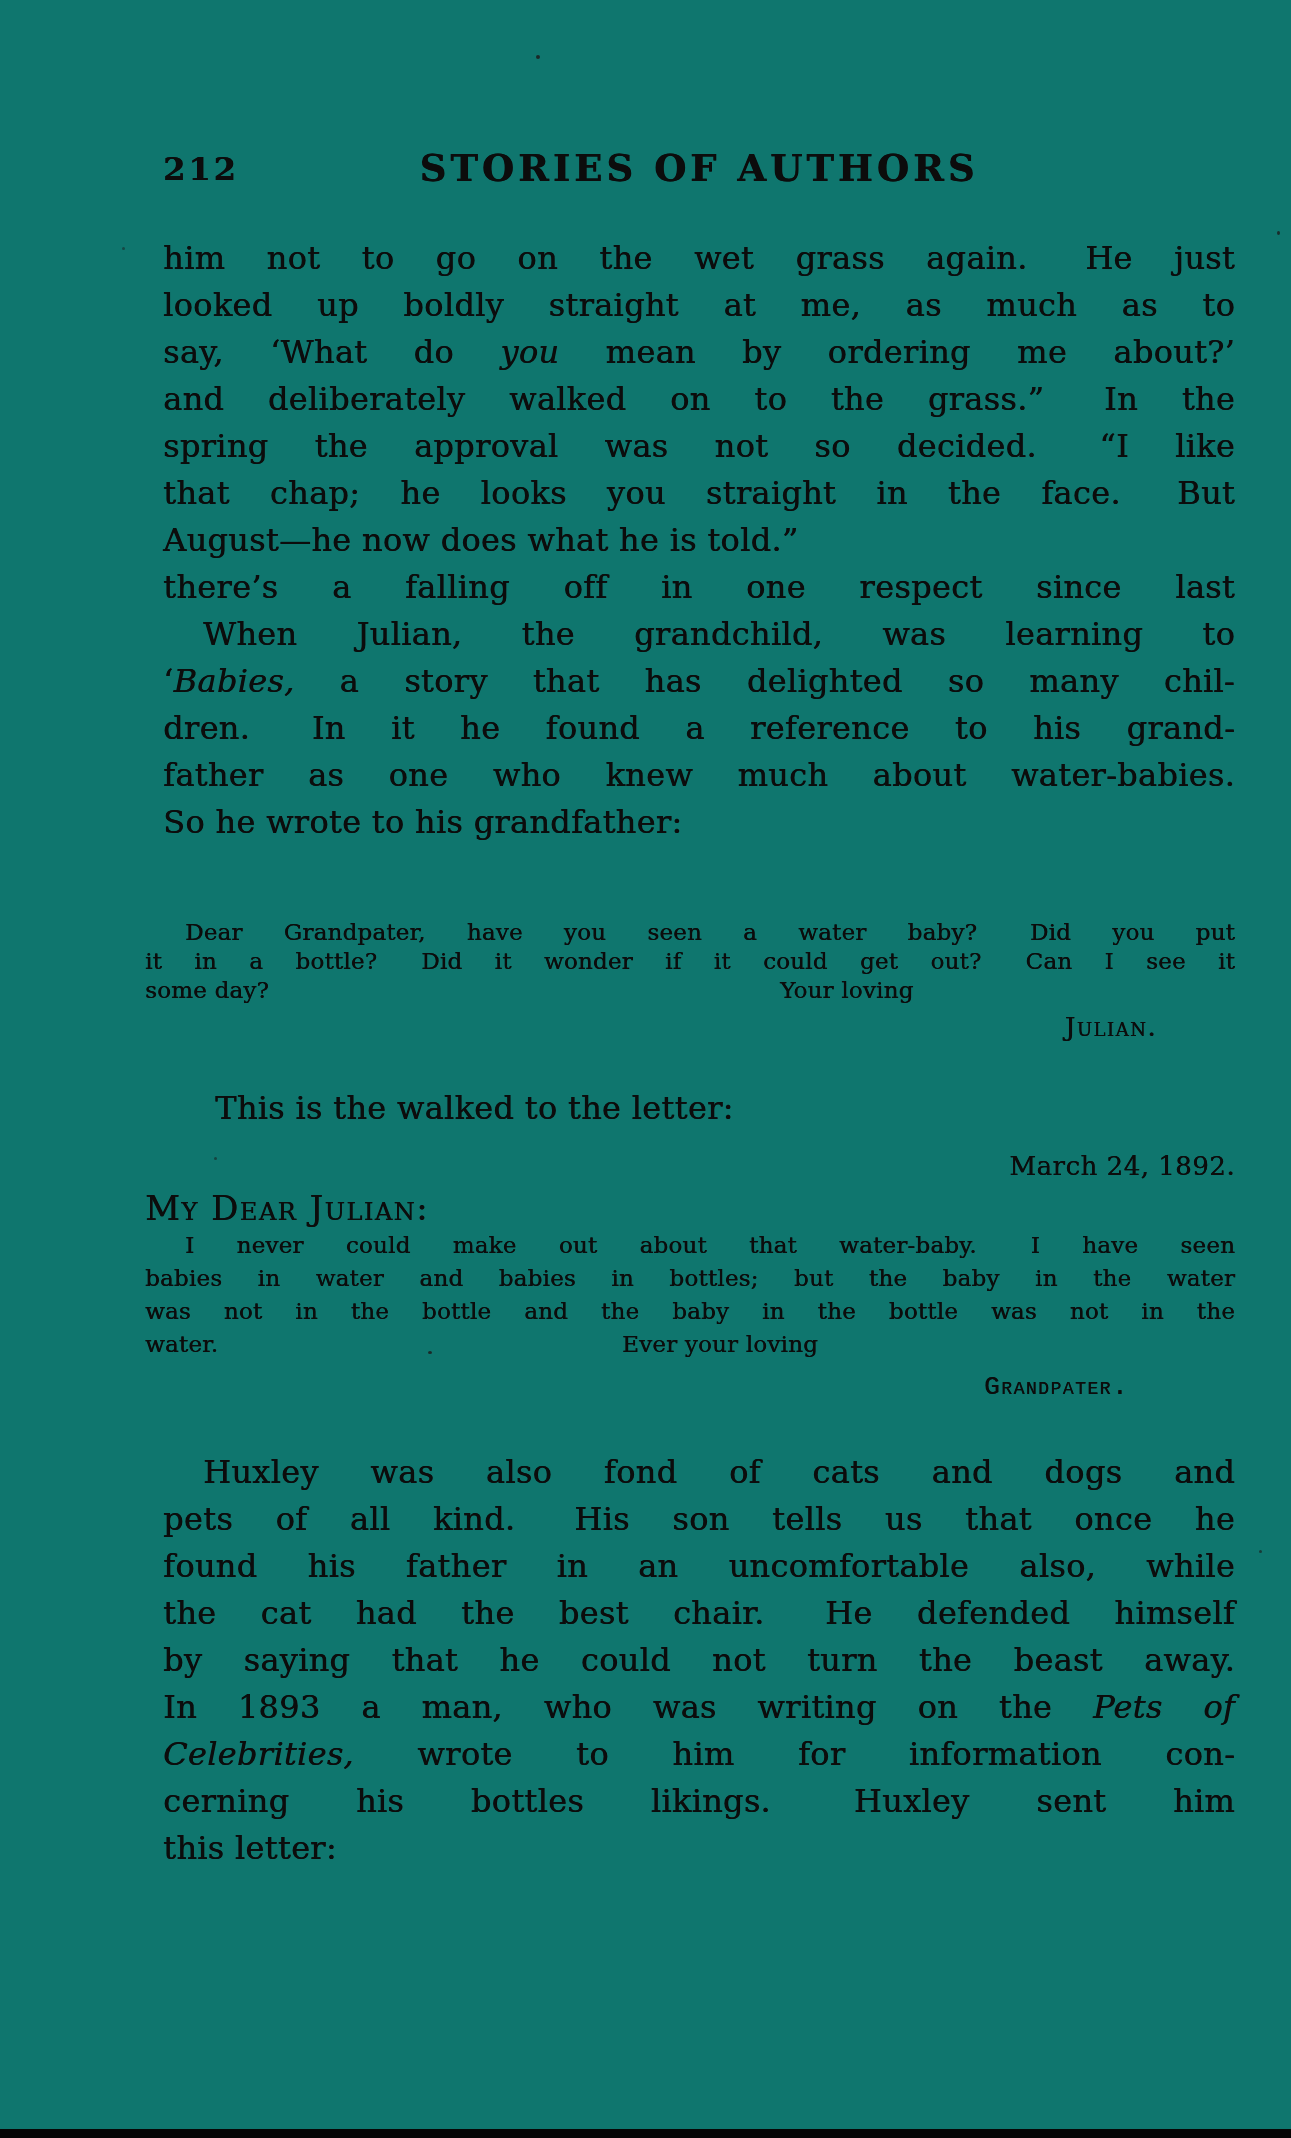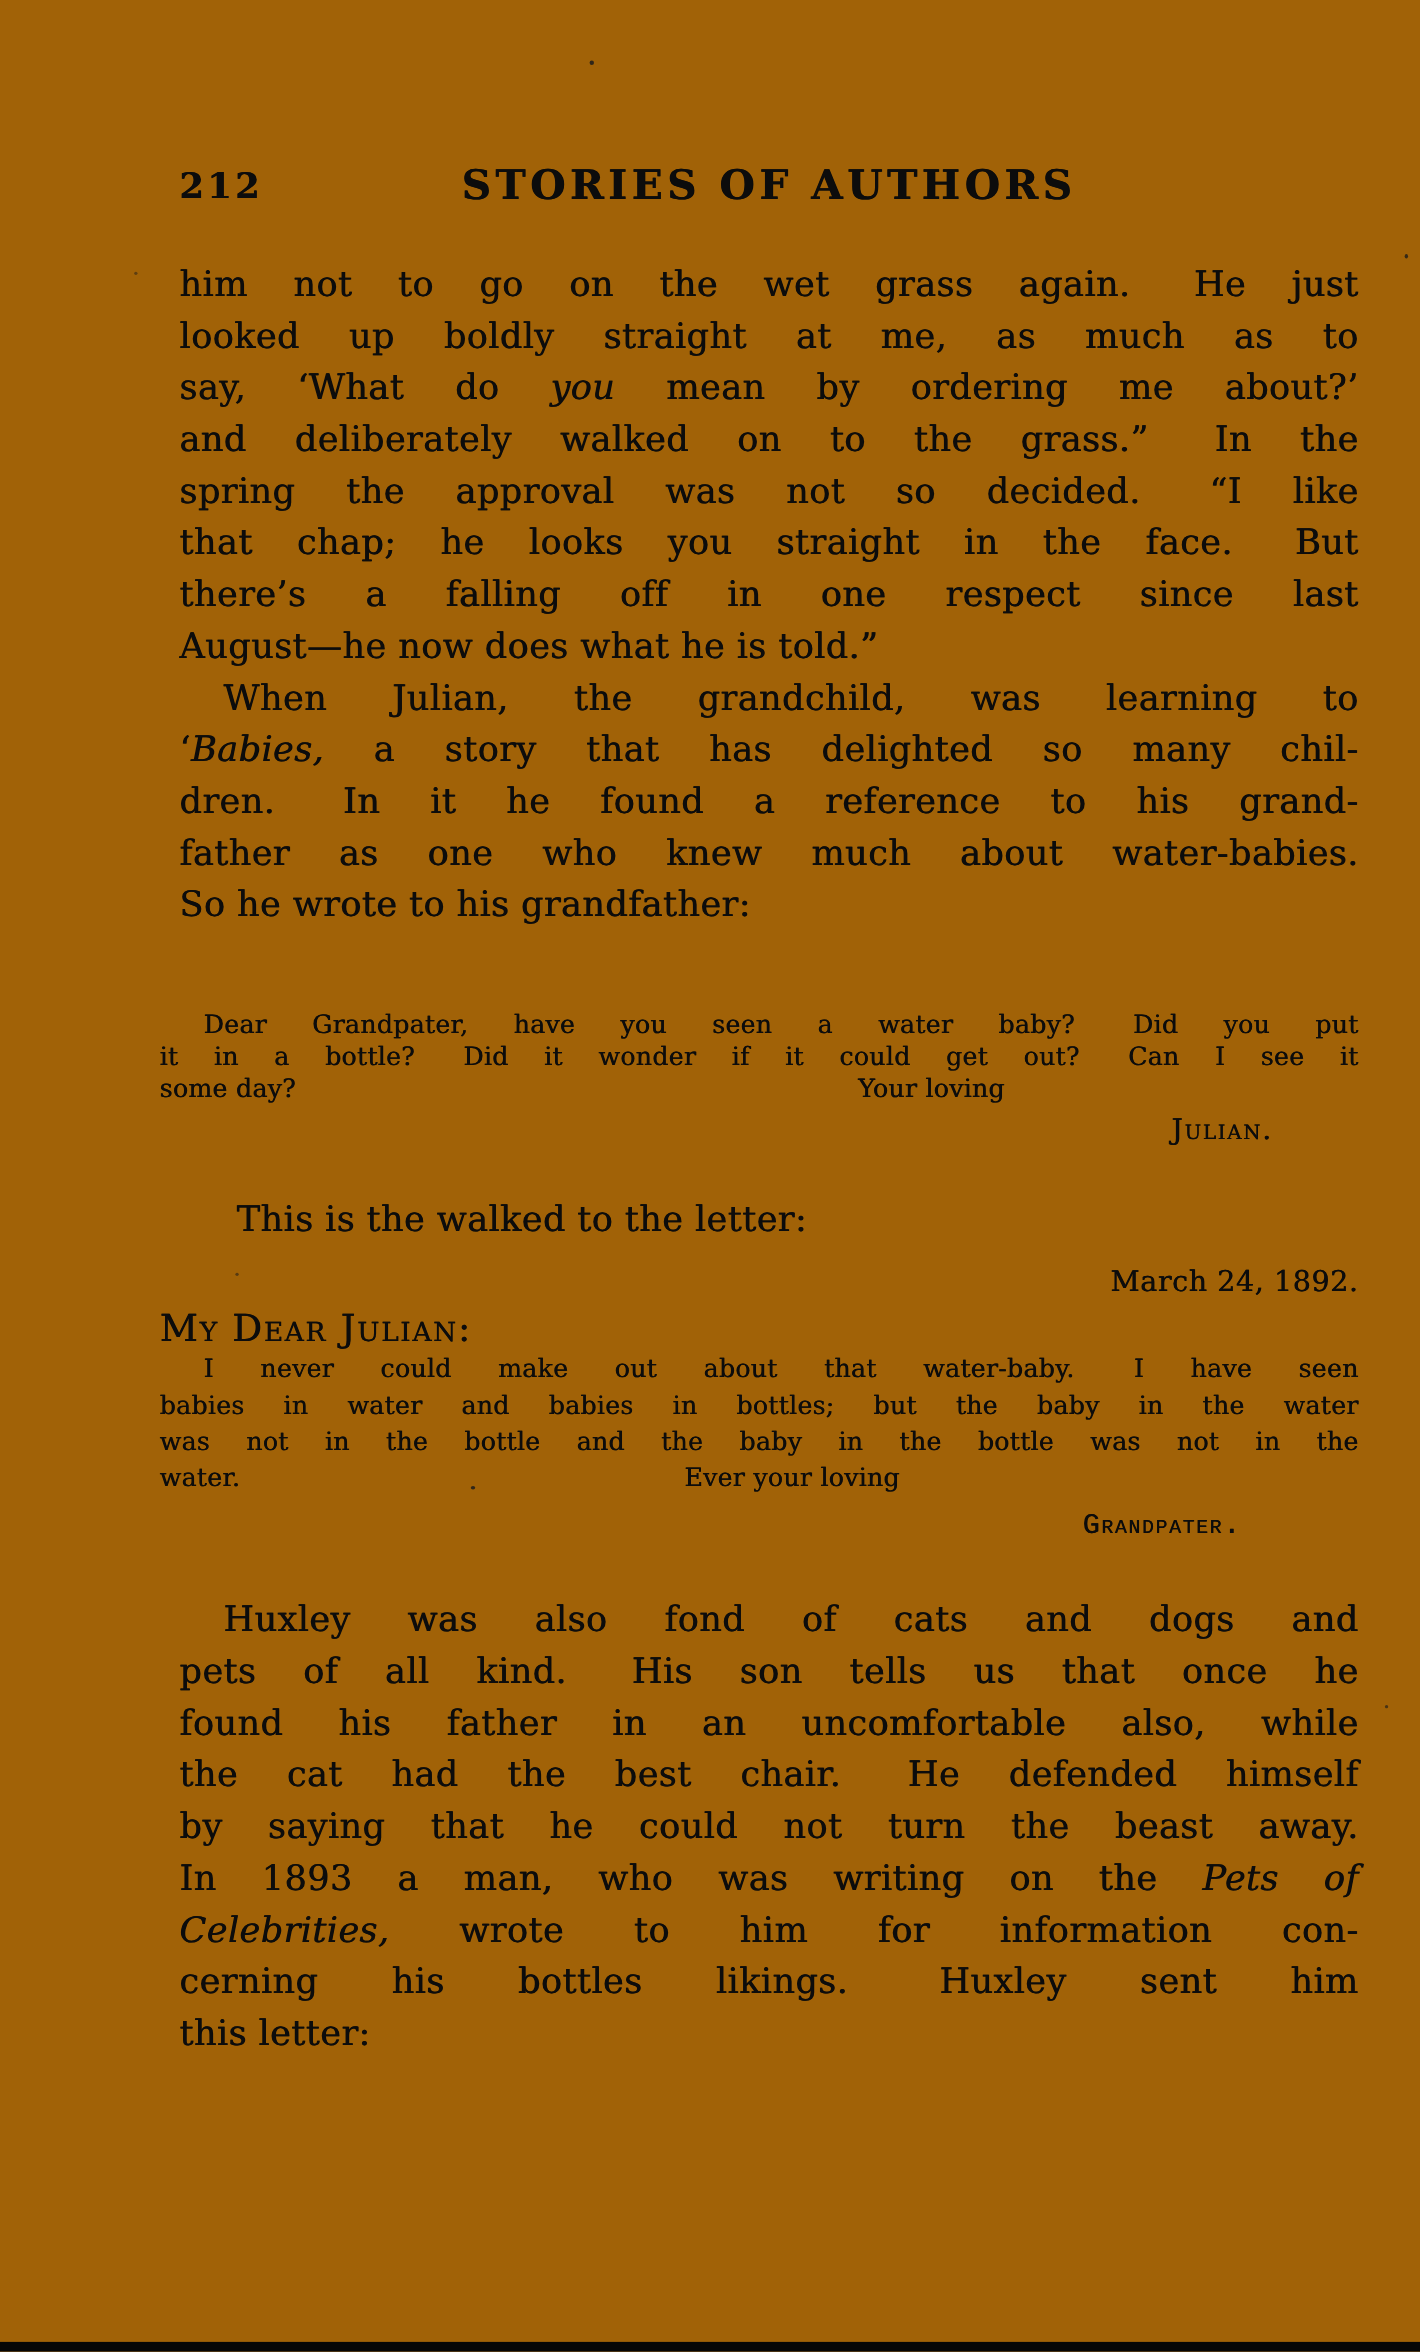--- a/index.html
+++ b/index.html
@@ -1,19 +1,19 @@
 <!DOCTYPE html>
 <html><head>
 <meta charset="utf-8">
 <style>
   html,body{margin:0;padding:0;}
   .page{
     position:relative;
     width:1291px;height:2138px;
-    background:#a16207;
+    background:#0f766e;
     color:#0c0c0c;
     font-family:"DejaVu Serif", serif;
     overflow:hidden;
   }
   .tblock{position:absolute;left:163px;width:1072px;}
   .lblock{position:absolute;left:145px;width:1090px;}
   .body-text{
     font-size:32px;line-height:47px;letter-spacing:0.3px;
     text-shadow:0.5px 0 0 currentColor;
     margin-top:17px;
@@ -86,22 +86,22 @@
     <span class="title">STORIES OF AUTHORS</span>
   </div>
 
   <div id="para1" class="tblock body-text">
       <div class="line"><span>him not to go on the wet grass again.  He just</span></div>
       <div class="line"><span>looked up boldly straight at me, as much as to</span></div>
       <div class="line"><span>say, ‘What do </span><i>you</i><span> mean by ordering me about?’</span></div>
       <div class="line"><span>and deliberately walked on to the grass.”  In the</span></div>
       <div class="line"><span>spring the approval was not so decided.  “I like</span></div>
       <div class="line"><span>that chap; he looks you straight in the face.  But</span></div>
+      <div class="line last"><span>August—he now does what he is told.”</span></div>
       <div class="line"><span>there’s a falling off in one respect since last</span></div>
-      <div class="line last"><span>August—he now does what he is told.”</span></div>
     </div>
 
   <div id="para2" class="tblock body-text indent-first">
       <div class="line"><span>When Julian, the grandchild, was learning to</span></div>
       <div class="line"><span class="mark">‘</span><i>Babies,</i><span> a story that has delighted so many chil-</span></div>
       <div class="line"><span>dren.  In it he found a reference to his grand-</span></div>
       <div class="line"><span>father as one who knew much about water-babies.</span></div>
       <div class="line last"><span>So he wrote to his grandfather:</span></div>
     </div>
 

